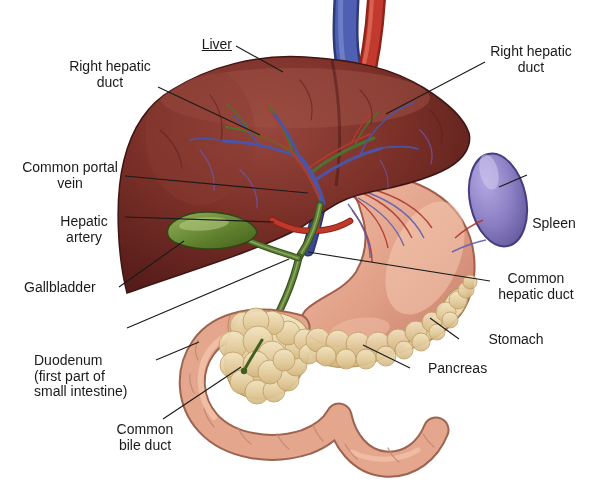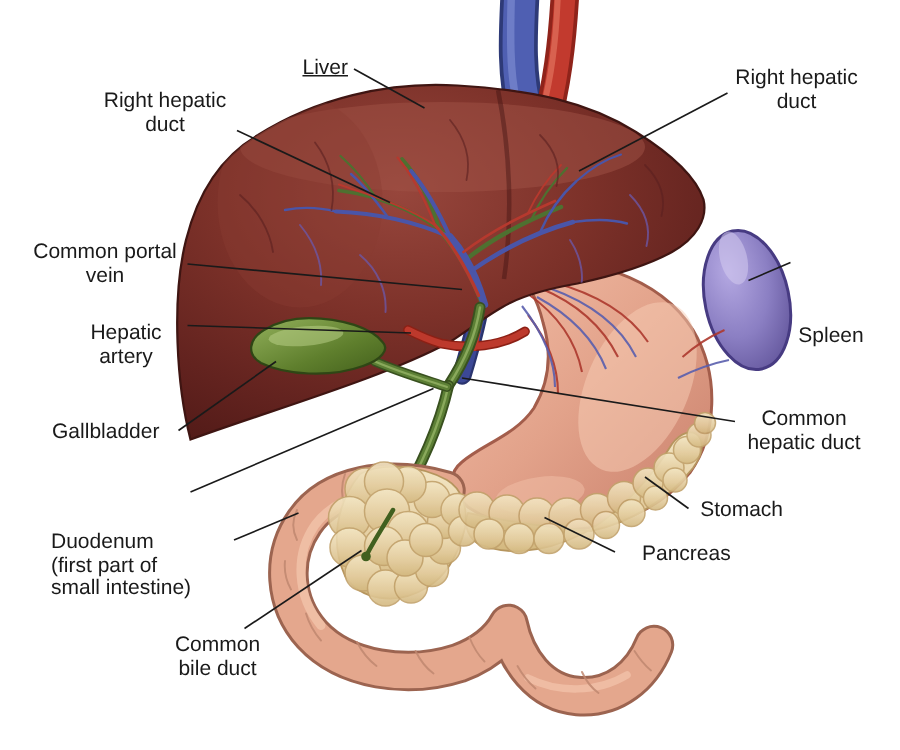--- a/index.html
+++ b/index.html
@@ -6,27 +6,27 @@
   .figure{position:relative;width:600px;height:500px;background:var(--c-background,#ffffff);
           font-family:"Liberation Sans",sans-serif;overflow:hidden;}
   .figure svg{position:absolute;left:0;top:0;}
   .label{position:absolute;font-size:14px;line-height:1.12;color:var(--c-label-text,#1a1a1a);
          white-space:pre-line;}
   .lbl-liver{left:168px;top:37px;width:64px;text-align:right;text-decoration:underline;}
   .lbl-right-hepatic-duct{left:60px;top:59px;width:100px;text-align:center;}
   .lbl-left-hepatic-duct{left:488px;top:44px;width:86px;text-align:center;}
   .lbl-hepatic-portal-vein{left:18px;top:160px;width:104px;text-align:center;}
   .lbl-hepatic-artery{left:46px;top:201px;width:76px;text-align:center;margin-top:13px;}
-  .lbl-gallbladder{left:24px;top:280px;width:93px;text-align:center;}
+  .lbl-gallbladder{left:24px;top:280px;width:93px;text-align:left;}
   .lbl-cystic-duct{left:40px;top:321px;width:84px;text-align:right;}
   .lbl-duodenum{left:34px;top:353px;width:120px;}
   .lbl-common-bile-duct{left:104px;top:422px;width:82px;text-align:center;}
   .lbl-spleen{left:530px;top:168px;width:48px;text-align:center;margin-top:48px;}
   .lbl-common-hepatic-duct{left:492px;top:271px;width:88px;text-align:center;}
-  .lbl-stomach{left:458px;top:332px;width:64px;text-align:right;}
+  .lbl-stomach{left:484px;top:332px;width:64px;text-align:center;}
   .lbl-pancreas{left:428px;top:361px;width:70px;text-align:left;}
 </style>
 </head>
 <body>
 
 <div class="figure">
 <svg width="600" height="500" viewBox="0 0 600 500">
   <defs>
     <radialGradient id="liverGrad" cx="42%" cy="30%" r="80%">
       <stop offset="0%" stop-color="#97463c"></stop>

